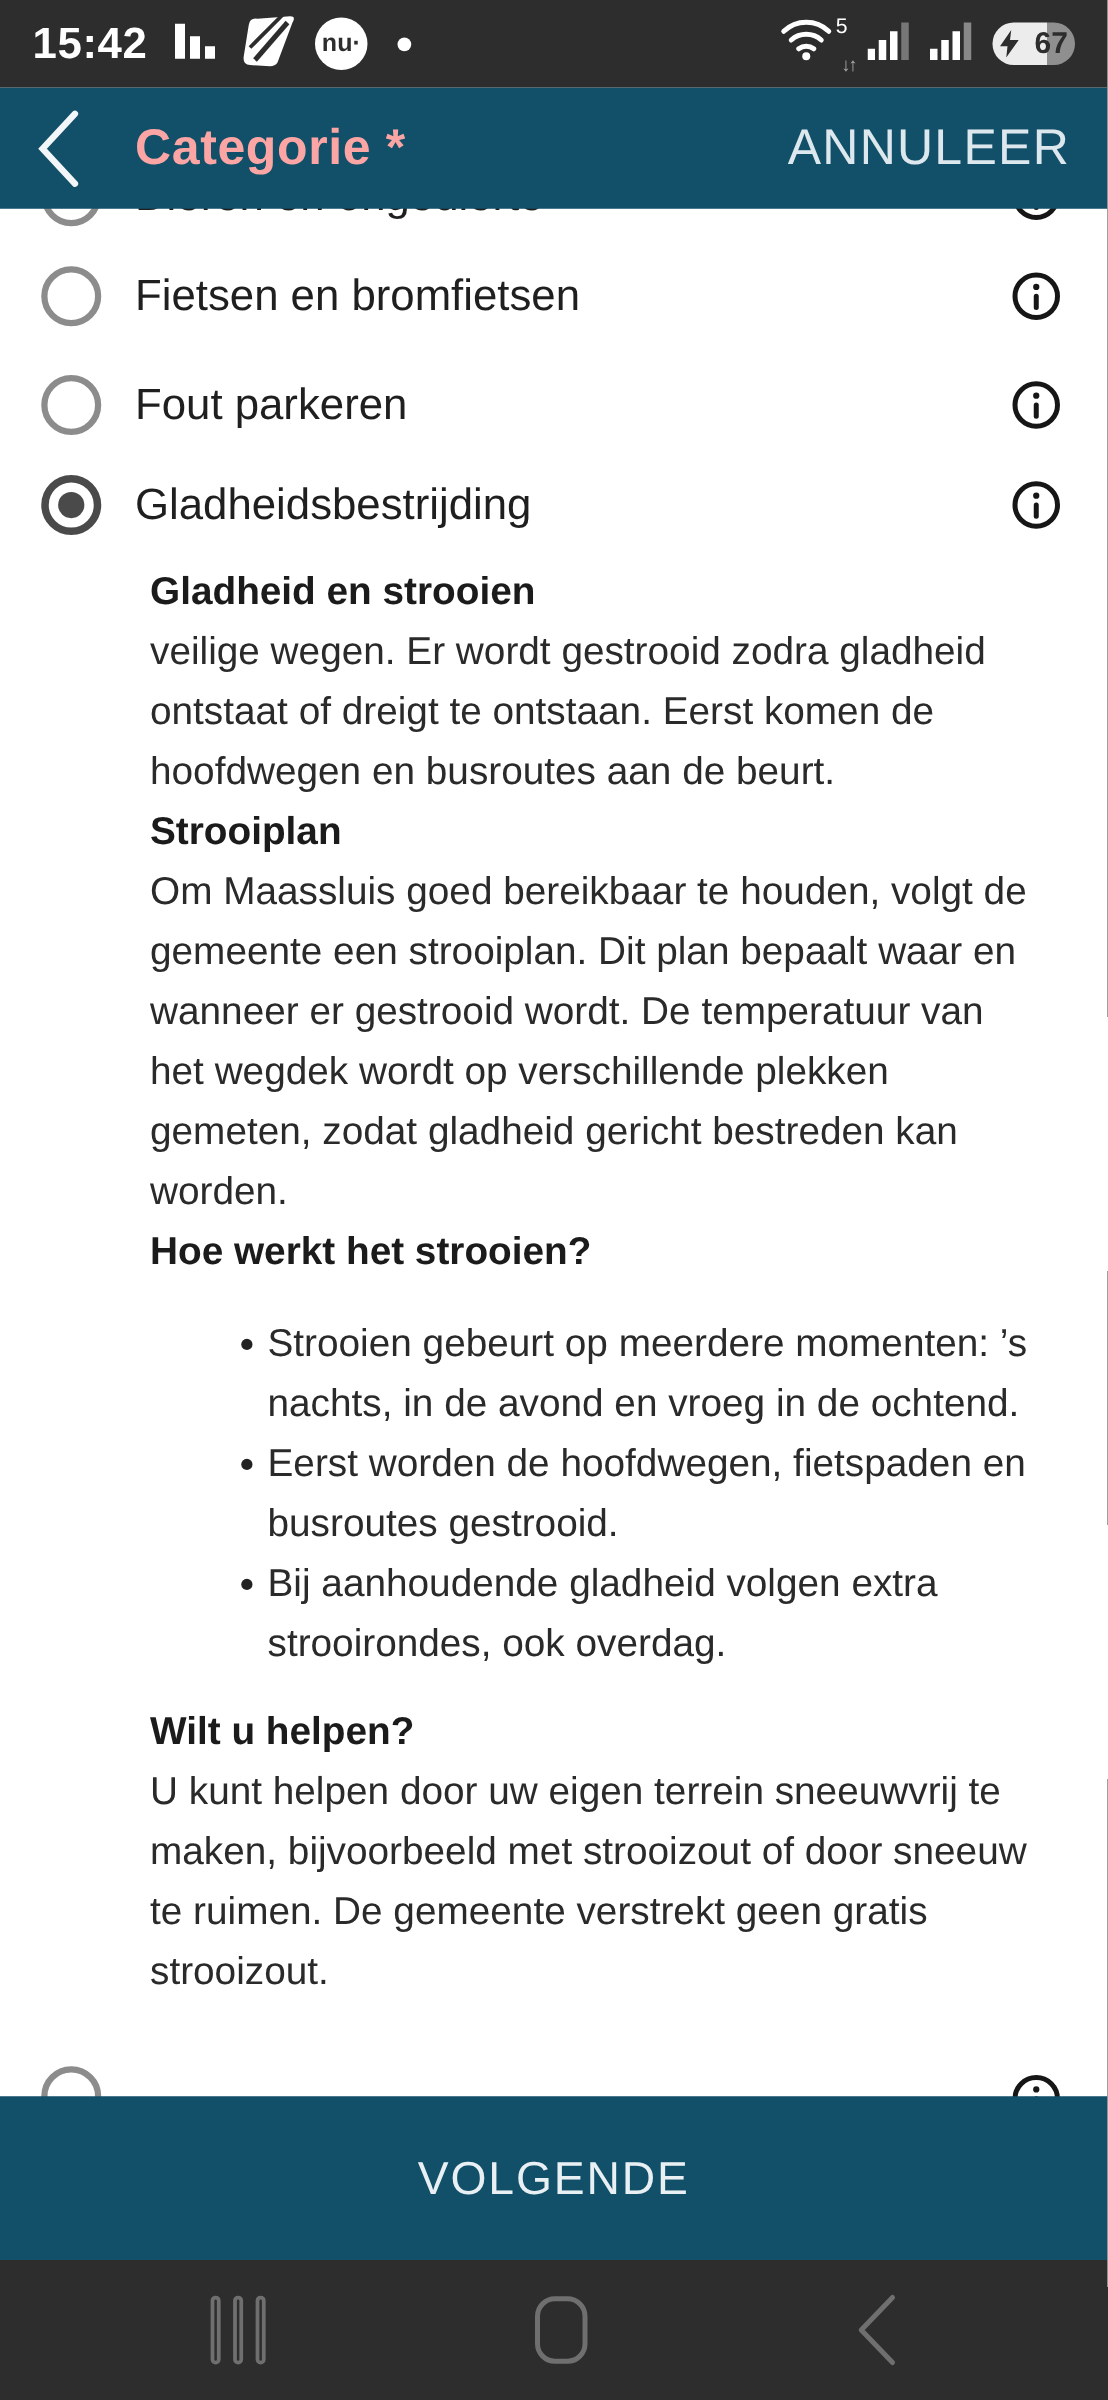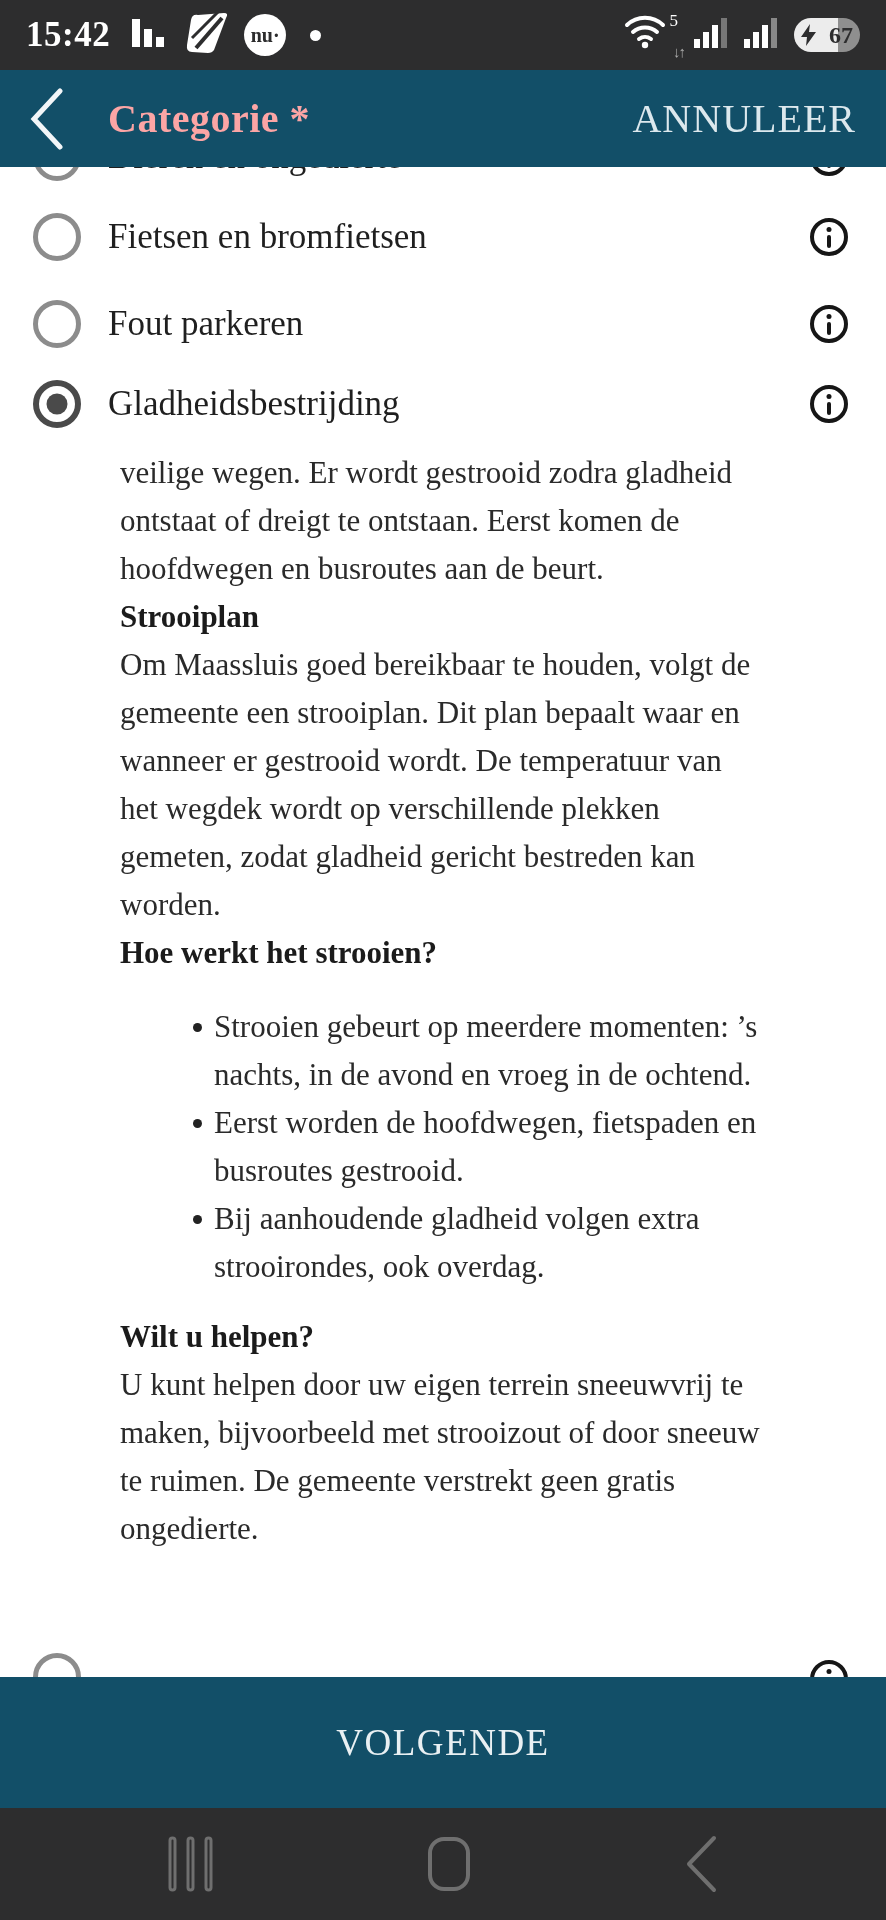--- a/index.html
+++ b/index.html
@@ -1,19 +1,19 @@
 <!DOCTYPE html>
 <html><head>
 <meta charset="utf-8">
 <style>
   html,body{margin:0;padding:0;background:#555;}
   .screen{
     position:relative;width:886px;height:1920px;margin:0 auto;
     background:#ffffff;overflow:hidden;
-    font-family:Liberation Serif, serif;
+    font-family:Liberation Sans, sans-serif;
     -webkit-font-smoothing:antialiased;
   }
   
   .status-bar{
     position:absolute;top:0;left:0;width:100%;height:70px;background:#2d2d2e;
     z-index:30;display:flex;align-items:center;justify-content:space-between;
     padding:0 26px;box-sizing:border-box;color:#fff;
   }
   .sb-left,.sb-right{display:flex;align-items:center;gap:14px;}
   .sb-time{font-size:35px;font-weight:700;letter-spacing:.5px;margin-right:6px;}
@@ -184,20 +184,21 @@
   <div class="cat-row" style="top:379px;">
     <span class="radio selected"></span>
     <span class="cat-label">Gladheidsbestrijding</span>
     <span class="info-btn">
         <span class="i-dot"></span>
         <span class="i-stem"></span>
       </span>
   </div>
 
   <div class="desc">
+    <div class="h ln">Gladheid en strooien</div>
     <div class="ln">veilige wegen. Er wordt gestrooid zodra gladheid</div>
     <div class="ln">ontstaat of dreigt te ontstaan. Eerst komen de</div>
     <div class="ln">hoofdwegen en busroutes aan de beurt.</div>
 
     <div class="h ln">Strooiplan</div>
     <div class="ln">Om Maassluis goed bereikbaar te houden, volgt de</div>
     <div class="ln">gemeente een strooiplan. Dit plan bepaalt waar en</div>
     <div class="ln">wanneer er gestrooid wordt. De temperatuur van</div>
     <div class="ln">het wegdek wordt op verschillende plekken</div>
     <div class="ln">gemeten, zodat gladheid gericht bestreden kan</div>
@@ -216,21 +217,21 @@
       <li>
         <div class="ln">Bij aanhoudende gladheid volgen extra</div>
         <div class="ln">strooirondes, ook overdag.</div>
       </li>
     </ul>
 
     <div class="h ln">Wilt u helpen?</div>
     <div class="ln">U kunt helpen door uw eigen terrein sneeuwvrij te</div>
     <div class="ln">maken, bijvoorbeeld met strooizout of door sneeuw</div>
     <div class="ln">te ruimen. De gemeente verstrekt geen gratis</div>
-    <div class="ln">ongedierte.</div>
+    <div class="ln">strooizout.</div>
   </div>
 
   <div class="cat-row" style="top:1652px;">
     <span class="radio"></span>
     <span class="info-btn" style="top:8px;">
         <span class="i-dot"></span>
         <span class="i-stem"></span>
       </span>
   </div>
 

